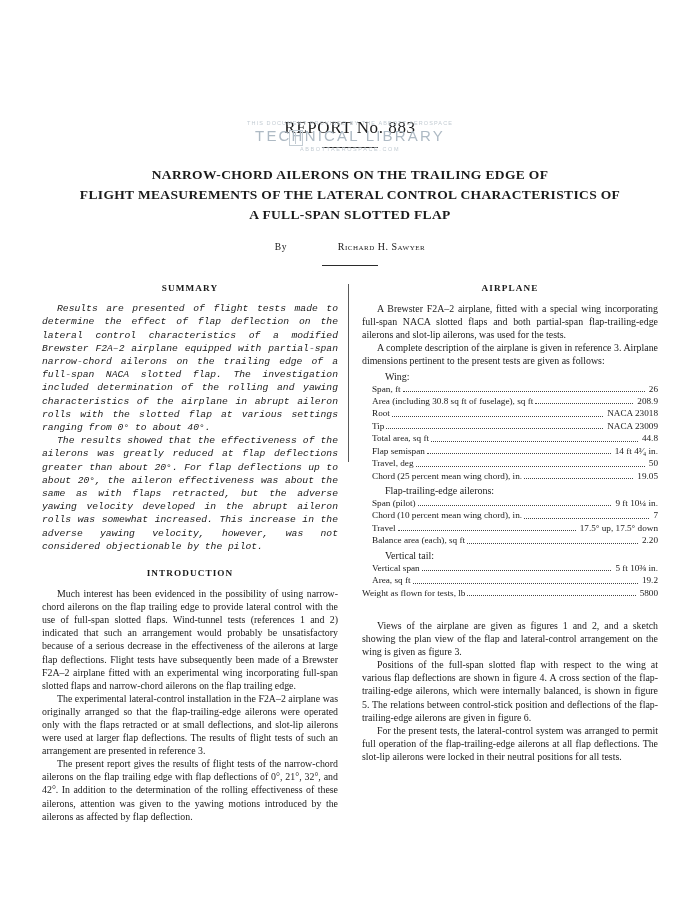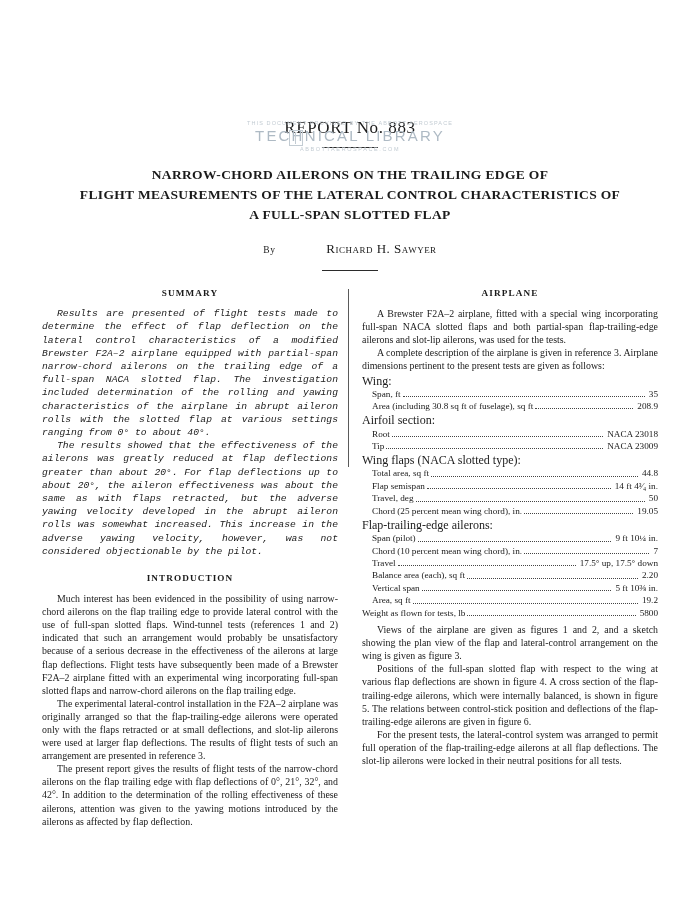--- a/index.html
+++ b/index.html
@@ -93,21 +93,21 @@
     letter-spacing: 0.35px;
     line-height: 20px;
     margin-top: 17px;
   }
   .byline {
     text-align: center;
     font-size: 9.5px;
     margin-top: 16px;
     letter-spacing: 0.5px;
   }
-  .byline .sc { font-variant: small-caps; font-size: 13px; margin-left: 48px; }
+  .byline .sc { font-variant: small-caps; font-size: 10px; margin-left: 48px; }
   .rule-short2 {
     width: 56px;
     height: 1px;
     background: #2b2b2b;
     margin: 13px auto 0 auto;
   }
 
   
   .cols {
     display: flex;
@@ -144,22 +144,23 @@
   p.italic {
     font-style: italic;
   }
   .col.left .italic { font-size: 9.7px; line-height: 13.2px; font-family: Liberation Mono, monospace; }
 
   
   .dim-group {
     margin-top: 2px;
   }
   .dim-head {
-    font-size: 12px;
+    font-size: 10px;
     margin-top: 2px;
+    margin-left: 23px;
   }
   .dim-row {
     font-size: 9.2px;
     display: flex;
     align-items: flex-end;
     line-height: 12.4px;
     white-space: nowrap;
   }
   .dim-row .lbl { padding-left: 10px; }
   .dim-row .dots {
@@ -216,39 +217,37 @@
     <div class="col right">
       <div class="sec-head">AIRPLANE</div>
       <p>A Brewster F2A–2 airplane, fitted with a special wing incorporating full-span NACA slotted flaps and both partial-span flap-trailing-edge ailerons and slot-lip ailerons, was used for the tests.</p>
       <p>A complete description of the airplane is given in reference 3.  Airplane dimensions pertinent to the present tests are given as follows:</p>
 
       <div class="dim-group" id="dim-list">
           <div class="dim-head">Wing:</div>
           <div class="dim-row">
             <span class="lbl">Span, ft</span>
             <span class="dots"></span>
-            <span class="val">35</span>
+            <span class="val">26</span>
           </div>
           <div class="dim-row">
             <span class="lbl">Area (including 30.8 sq ft of fuselage), sq ft</span>
             <span class="dots"></span>
             <span class="val">208.9</span>
           </div>
-          <div class="dim-head">Airfoil section:</div>
           <div class="dim-row">
             <span class="lbl">Root</span>
             <span class="dots"></span>
             <span class="val">NACA 23018</span>
           </div>
           <div class="dim-row">
             <span class="lbl">Tip</span>
             <span class="dots"></span>
             <span class="val">NACA 23009</span>
           </div>
-          <div class="dim-head">Wing flaps (NACA slotted type):</div>
           <div class="dim-row">
             <span class="lbl">Total area, sq ft</span>
             <span class="dots"></span>
             <span class="val">44.8</span>
           </div>
           <div class="dim-row">
             <span class="lbl">Flap semispan</span>
             <span class="dots"></span>
             <span class="val">14 ft 4³⁄₄ in.</span>
           </div>
@@ -276,36 +275,37 @@
           <div class="dim-row">
             <span class="lbl">Travel</span>
             <span class="dots"></span>
             <span class="val">17.5° up, 17.5° down</span>
           </div>
           <div class="dim-row">
             <span class="lbl">Balance area (each), sq ft</span>
             <span class="dots"></span>
             <span class="val">2.20</span>
           </div>
+          <div class="dim-head">Vertical tail:</div>
           <div class="dim-row">
             <span class="lbl">Vertical span</span>
             <span class="dots"></span>
             <span class="val">5 ft 10⅜ in.</span>
           </div>
           <div class="dim-row">
             <span class="lbl">Area, sq ft</span>
             <span class="dots"></span>
             <span class="val">19.2</span>
           </div>
           <div class="dim-row noind">
             <span class="lbl">Weight as flown for tests, lb</span>
             <span class="dots"></span>
             <span class="val">5800</span>
           </div>
         </div>
 
-      <p style="margin-top:4px;">Views of the airplane are given as figures 1 and 2, and a sketch showing the plan view of the flap and lateral-control arrangement on the wing is given as figure 3.</p>
+      <p style="margin-top:20px;">Views of the airplane are given as figures 1 and 2, and a sketch showing the plan view of the flap and lateral-control arrangement on the wing is given as figure 3.</p>
       <p>Positions of the full-span slotted flap with respect to the wing at various flap deflections are shown in figure 4.  A cross section of the flap-trailing-edge ailerons, which were internally balanced, is shown in figure 5.  The relations between control-stick position and deflections of the flap-trailing-edge ailerons are given in figure 6.</p>
       <p>For the present tests, the lateral-control system was arranged to permit full operation of the flap-trailing-edge ailerons at all flap deflections.  The slot-lip ailerons were locked in their neutral positions for all tests.</p>
     </div>
   </div>
 
 </div>
 
 </body></html>

